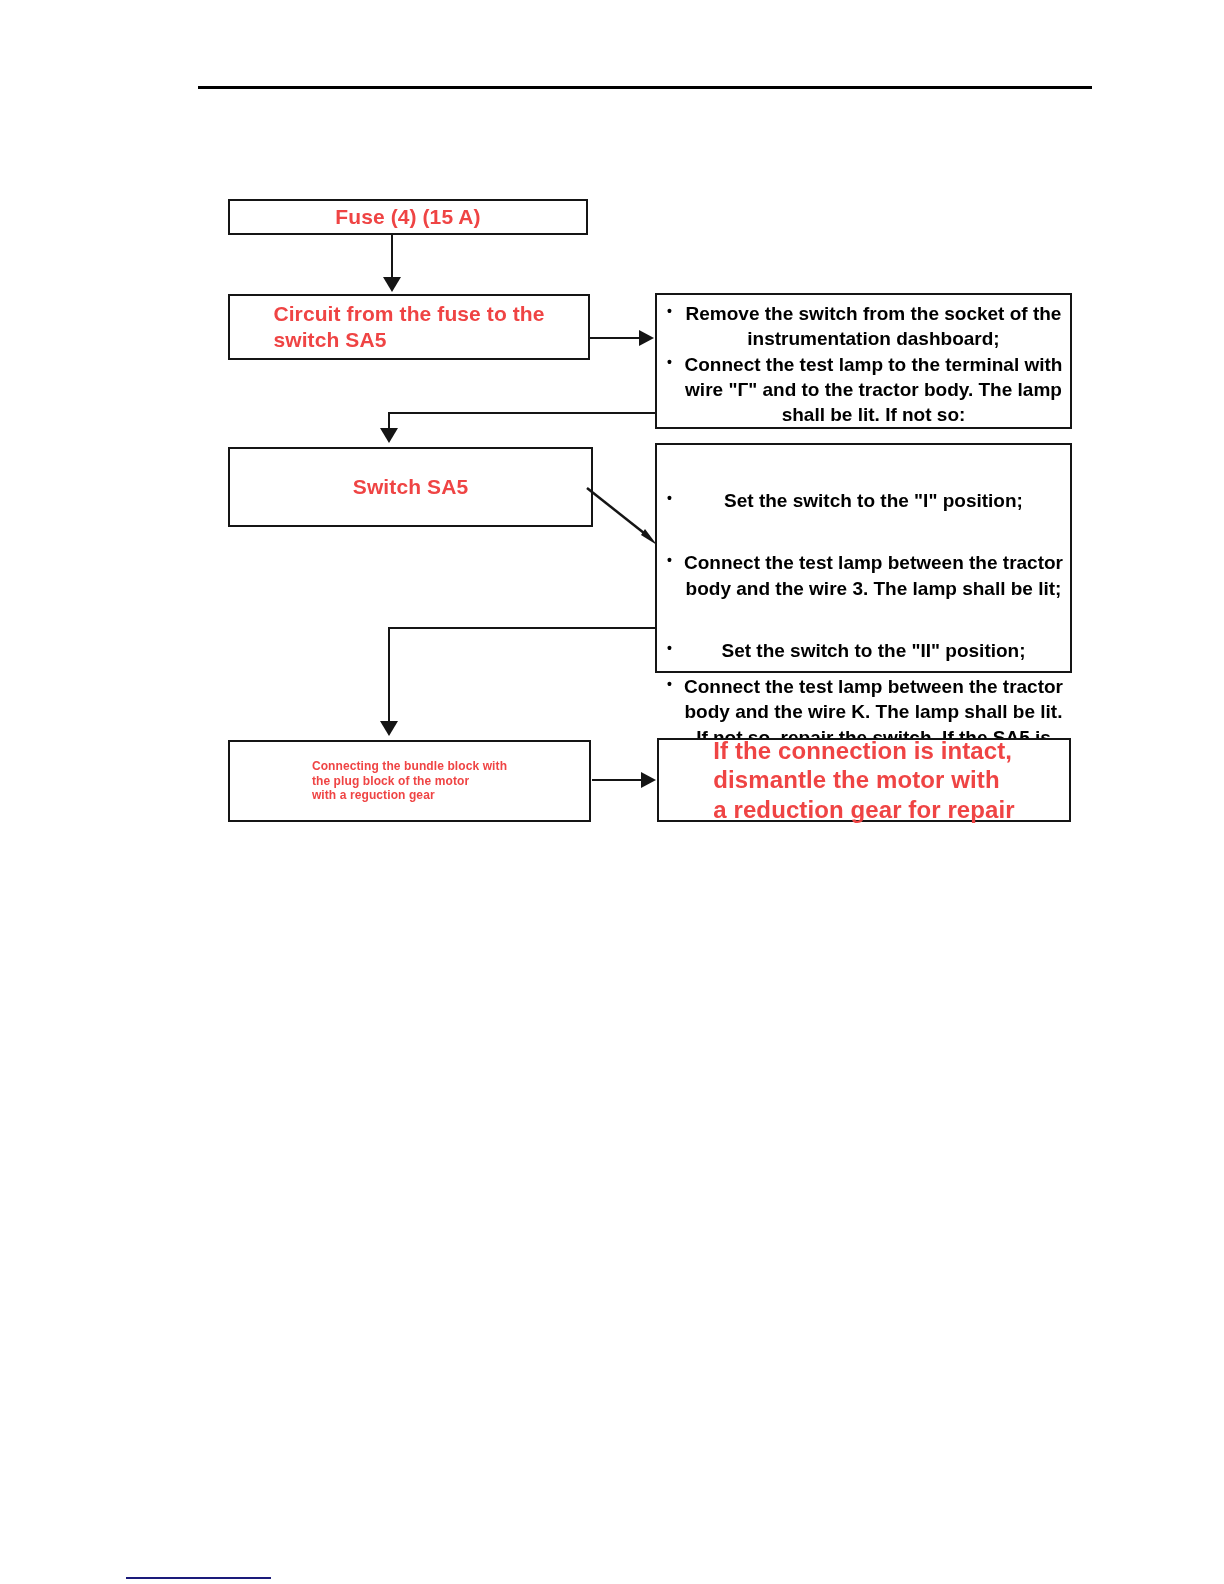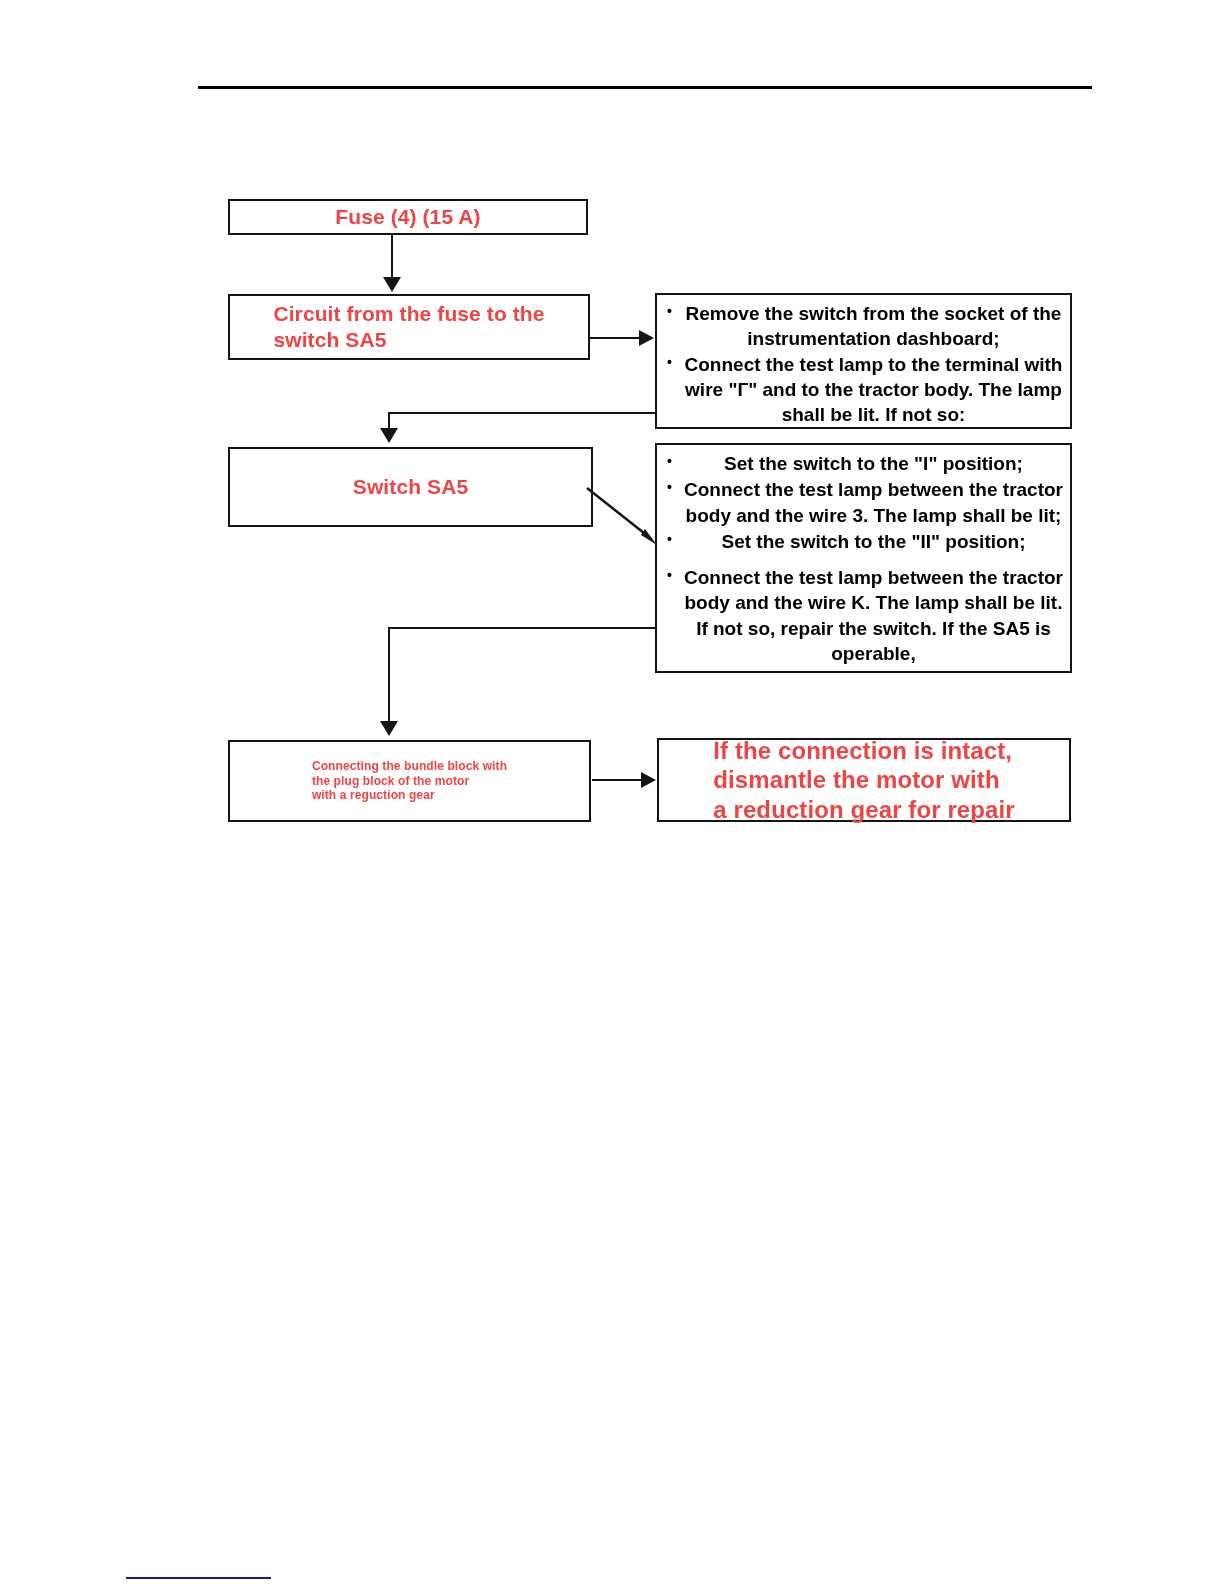--- a/index.html
+++ b/index.html
@@ -127,21 +127,21 @@
   }
   #list-circuit {
     left: 655px; top: 293px;
     width: 417px; height: 136px;
   }
   #list-circuit li { font-size: 19px; line-height: 1.32; }
   #list-switch {
     left: 655px; top: 443px;
     width: 417px; height: 230px;
   }
-  #list-switch li { font-size: 19px; line-height: 1.33; }
+  #list-switch li { font-size: 19px; line-height: 1.33; margin-top: 37px; }
   #list-switch li.gap { margin-top: 11px; }
 
   
   .seg {
     position: absolute;
     background: #151515;
   }
   .seg.h { height: 2px; }
   .seg.v { width: 2px; }
 

